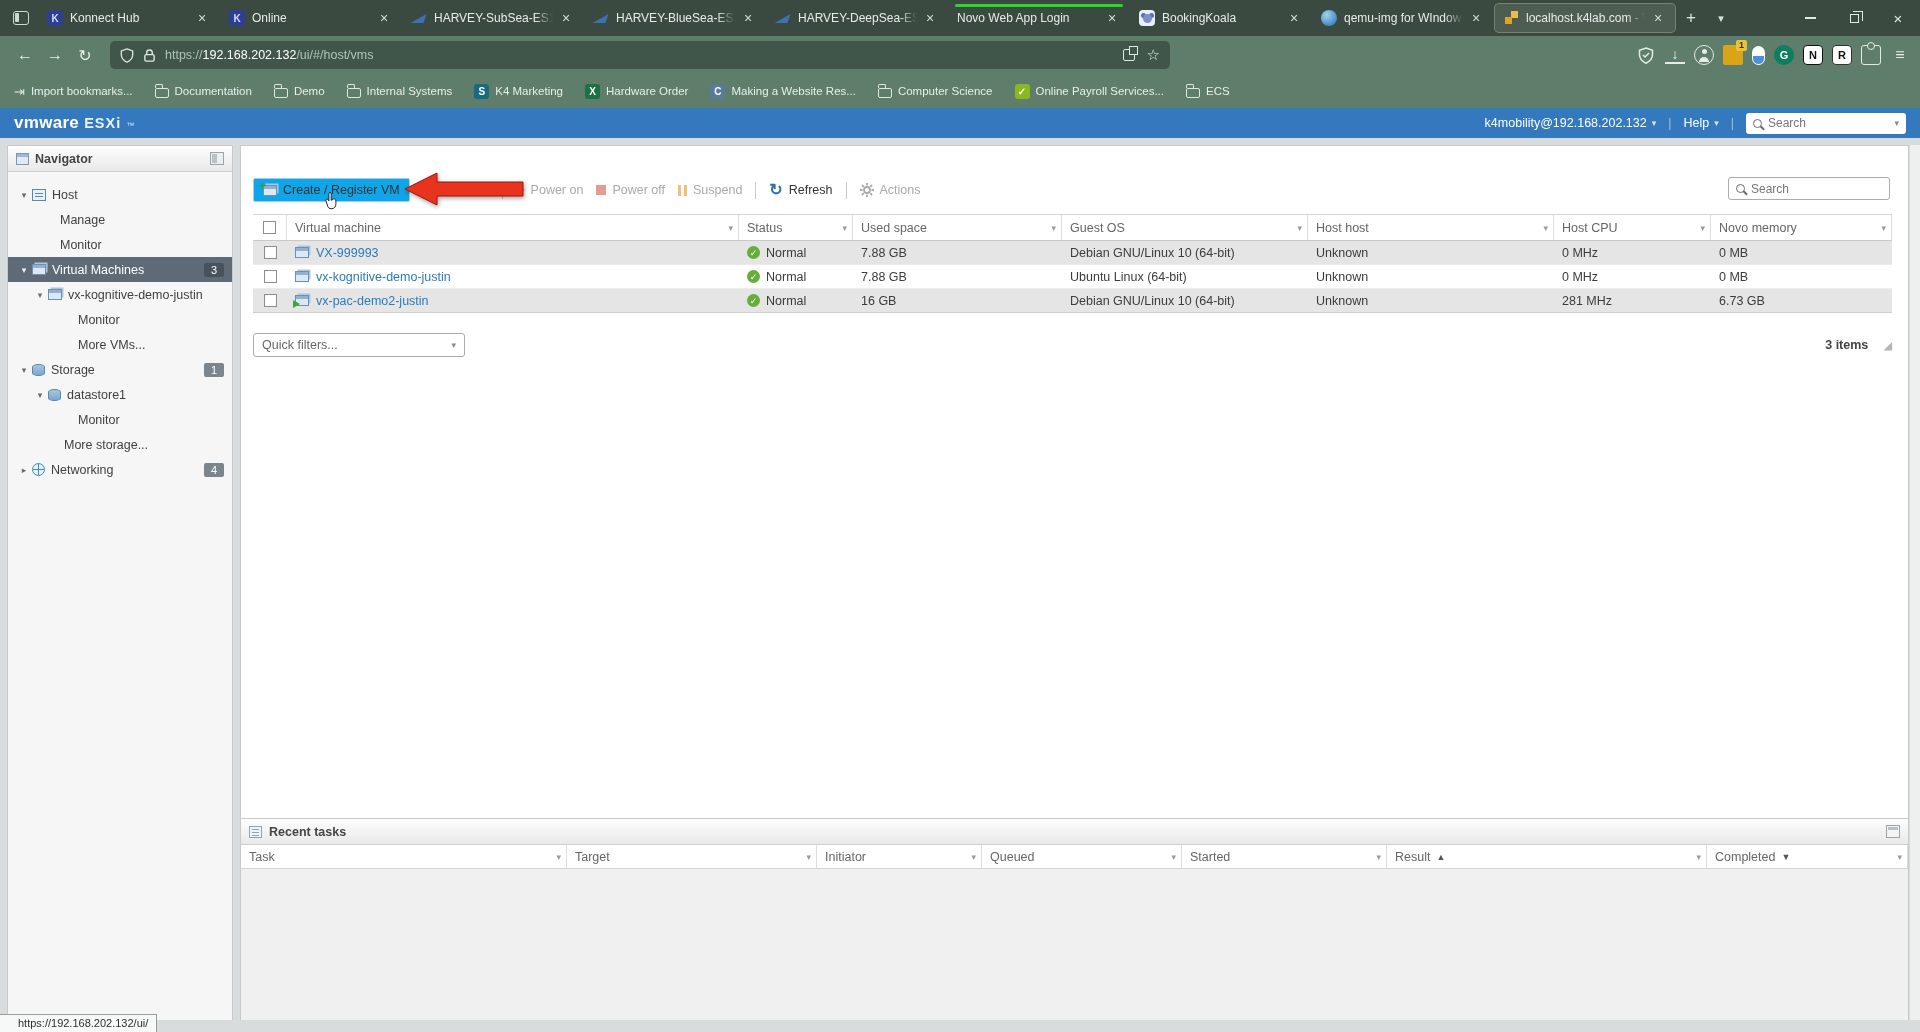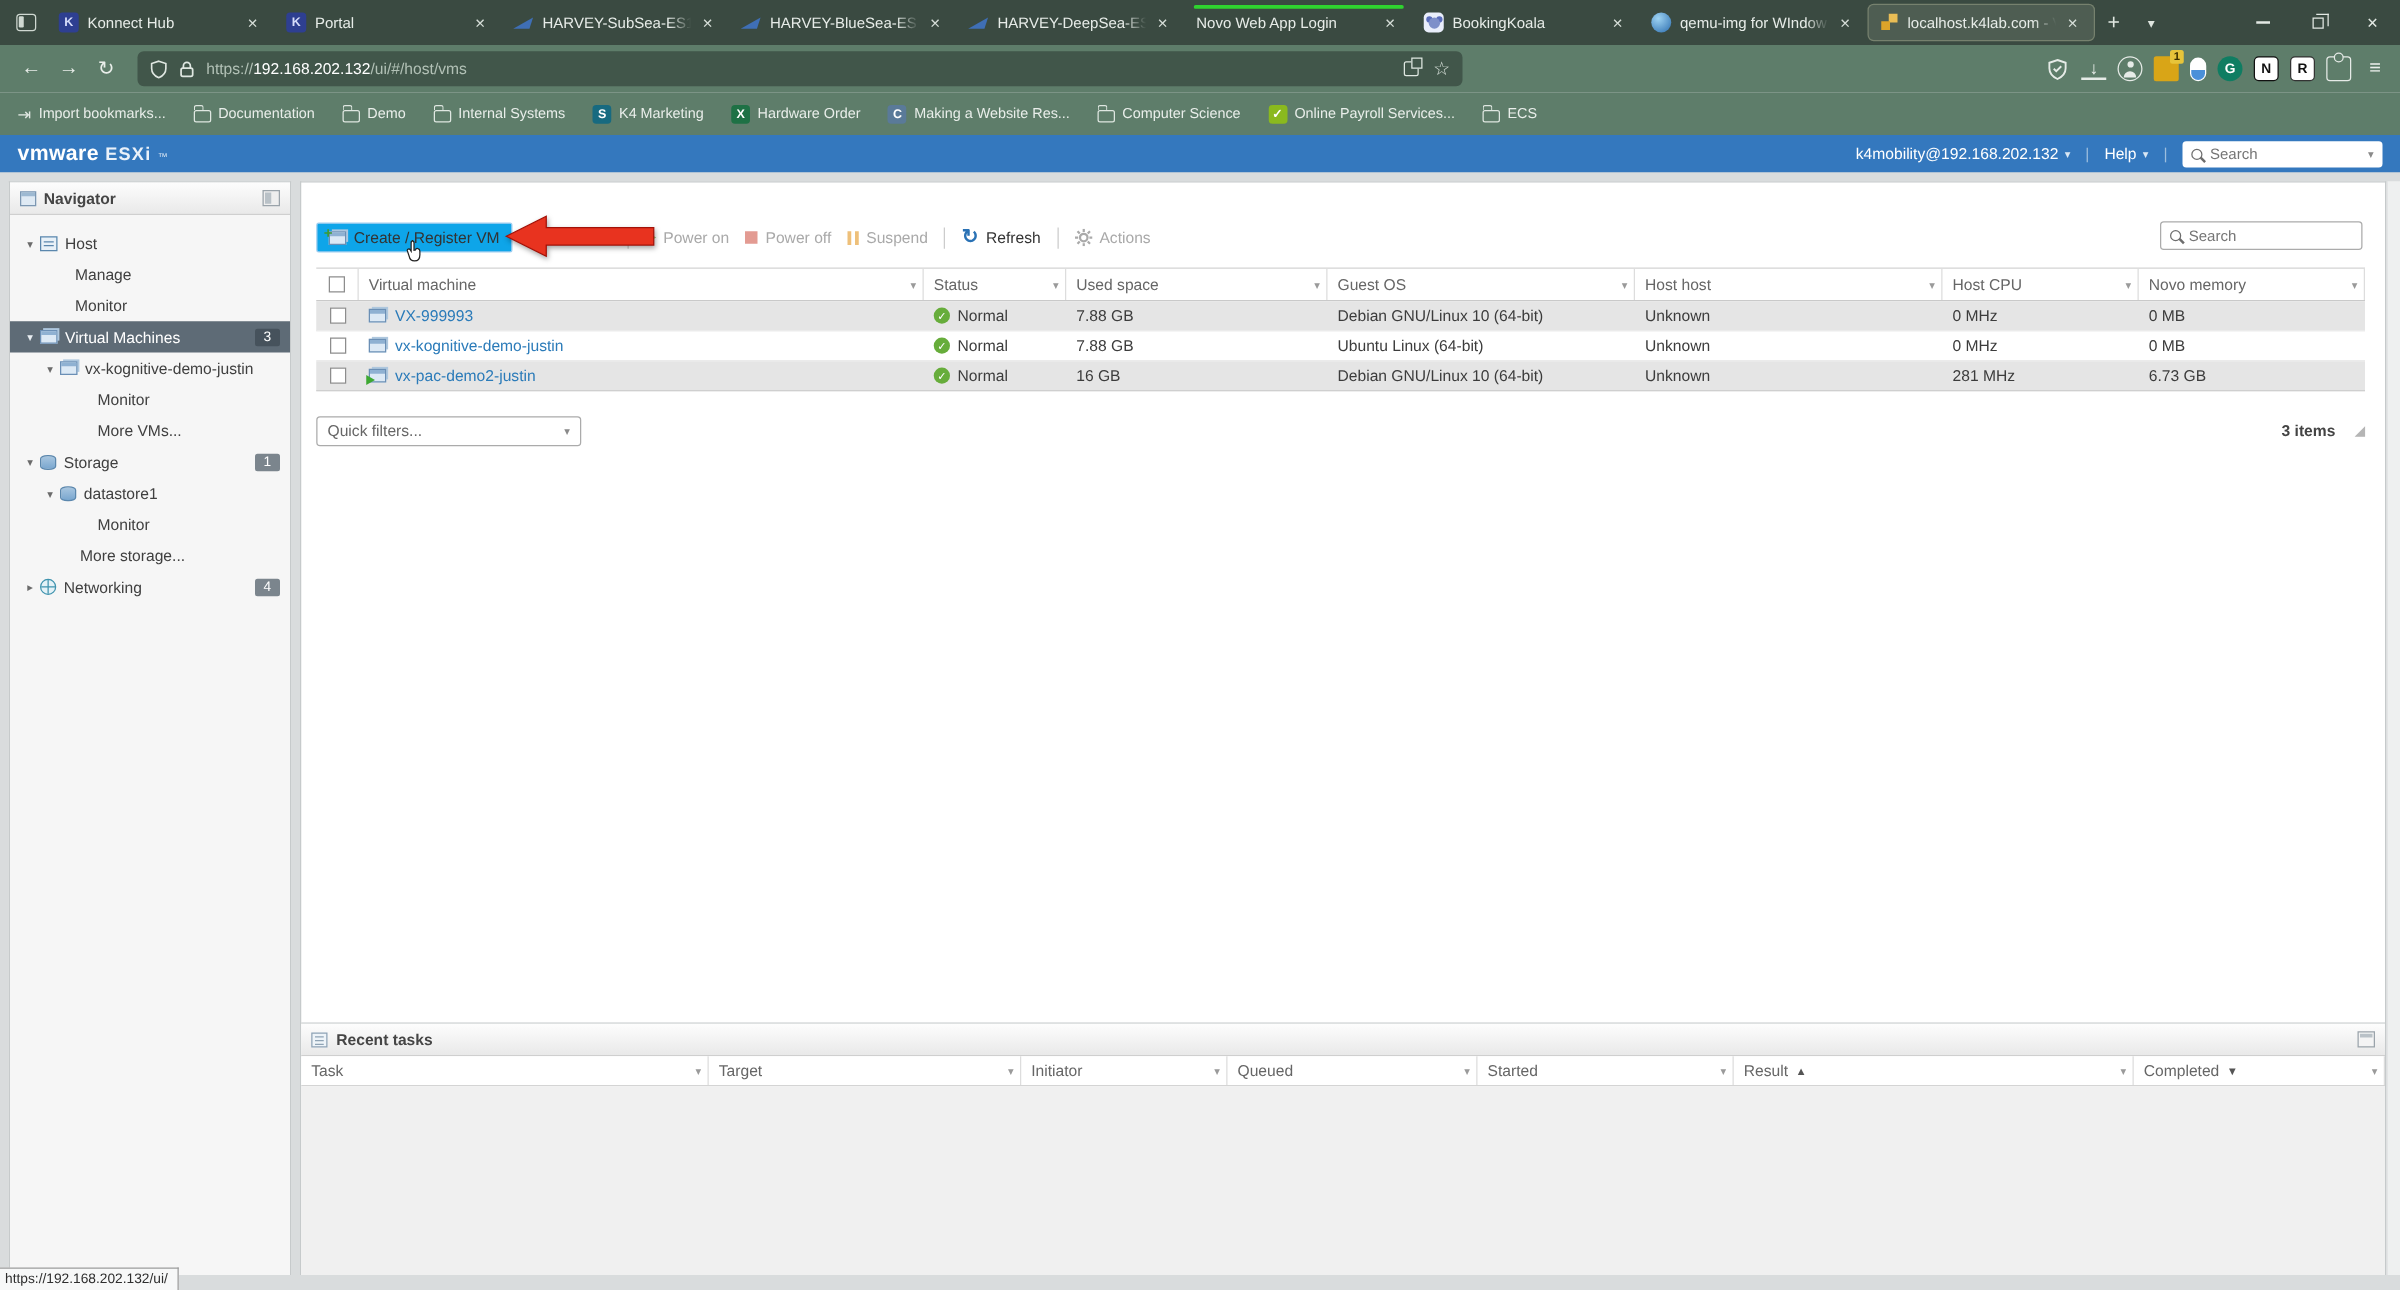--- a/index.html
+++ b/index.html
@@ -164,40 +164,40 @@
   .ico-tasks{width:13px;height:12px;border:1px solid #8fa3b5;background:#eef4f9;position:relative;display:block}
   .ico-tasks::before{content:'';position:absolute;left:2px;top:2px;right:2px;height:1.5px;background:#8fa3b5;box-shadow:0 3px 0 #8fa3b5,0 6px 0 #8fa3b5}
   .popout{margin-left:auto;width:14px;height:13px;border:1px solid #9aa3aa;background:#f4f4f4;position:relative;cursor:pointer}
   .popout::before{content:'';position:absolute;left:1px;right:1px;top:1px;height:3px;background:#b9c1c7}
   .t-head{display:flex;height:24px;background:#fff;border-bottom:1px solid #d4d4d4;color:#666;font-size:12.5px}
   .t-head .g-cell{border-right:1px solid #ddd}
   .k0{width:326px}.k1{width:250px}.k2{width:165px}.k3{width:200px}.k4{width:205px}.k5{width:320px}.k6{flex:1}
   .sortmark{margin-left:6px;font-size:9px;color:#555}
   .t-body{flex:1;background:#f0f0f0}
 
-  .status-tip{position:absolute;left:0;bottom:0;background:#f7f8f8;border:1px solid #9c9c9c;border-left:none;border-bottom:none;padding:2px 8px 3px 4px;font-size:11px;color:#2e2e2e;z-index:50}
+  .status-tip{position:absolute;left:0;bottom:0;background:#f7f8f8;border:1px solid #9c9c9c;border-left:none;border-bottom:none;padding:2px 8px 3px 18px;font-size:11px;color:#2e2e2e;z-index:50}
 </style>
 </head>
 <body>
 
 <div class="screen">
 
   <div class="tabbar">
     <div class="fxview">
         <i></i>
       </div>
 
     <div class="tab">
       <span class="fav fav-k">K</span>
       <span class="tlabel">Konnect Hub</span>
       <span class="tclose">×</span>
     </div>
     <div class="tab">
       <span class="fav fav-k">K</span>
-      <span class="tlabel">Portal</span>
+      <span class="tlabel">Online</span>
       <span class="tclose">×</span>
     </div>
     <div class="tab">
       <span class="fav fav-wave"></span>
       <span class="tlabel">HARVEY-SubSea-ES147</span>
       <span class="tclose">×</span>
     </div>
     <div class="tab">
       <span class="fav fav-wave"></span>
       <span class="tlabel">HARVEY-BlueSea-ES12</span>

